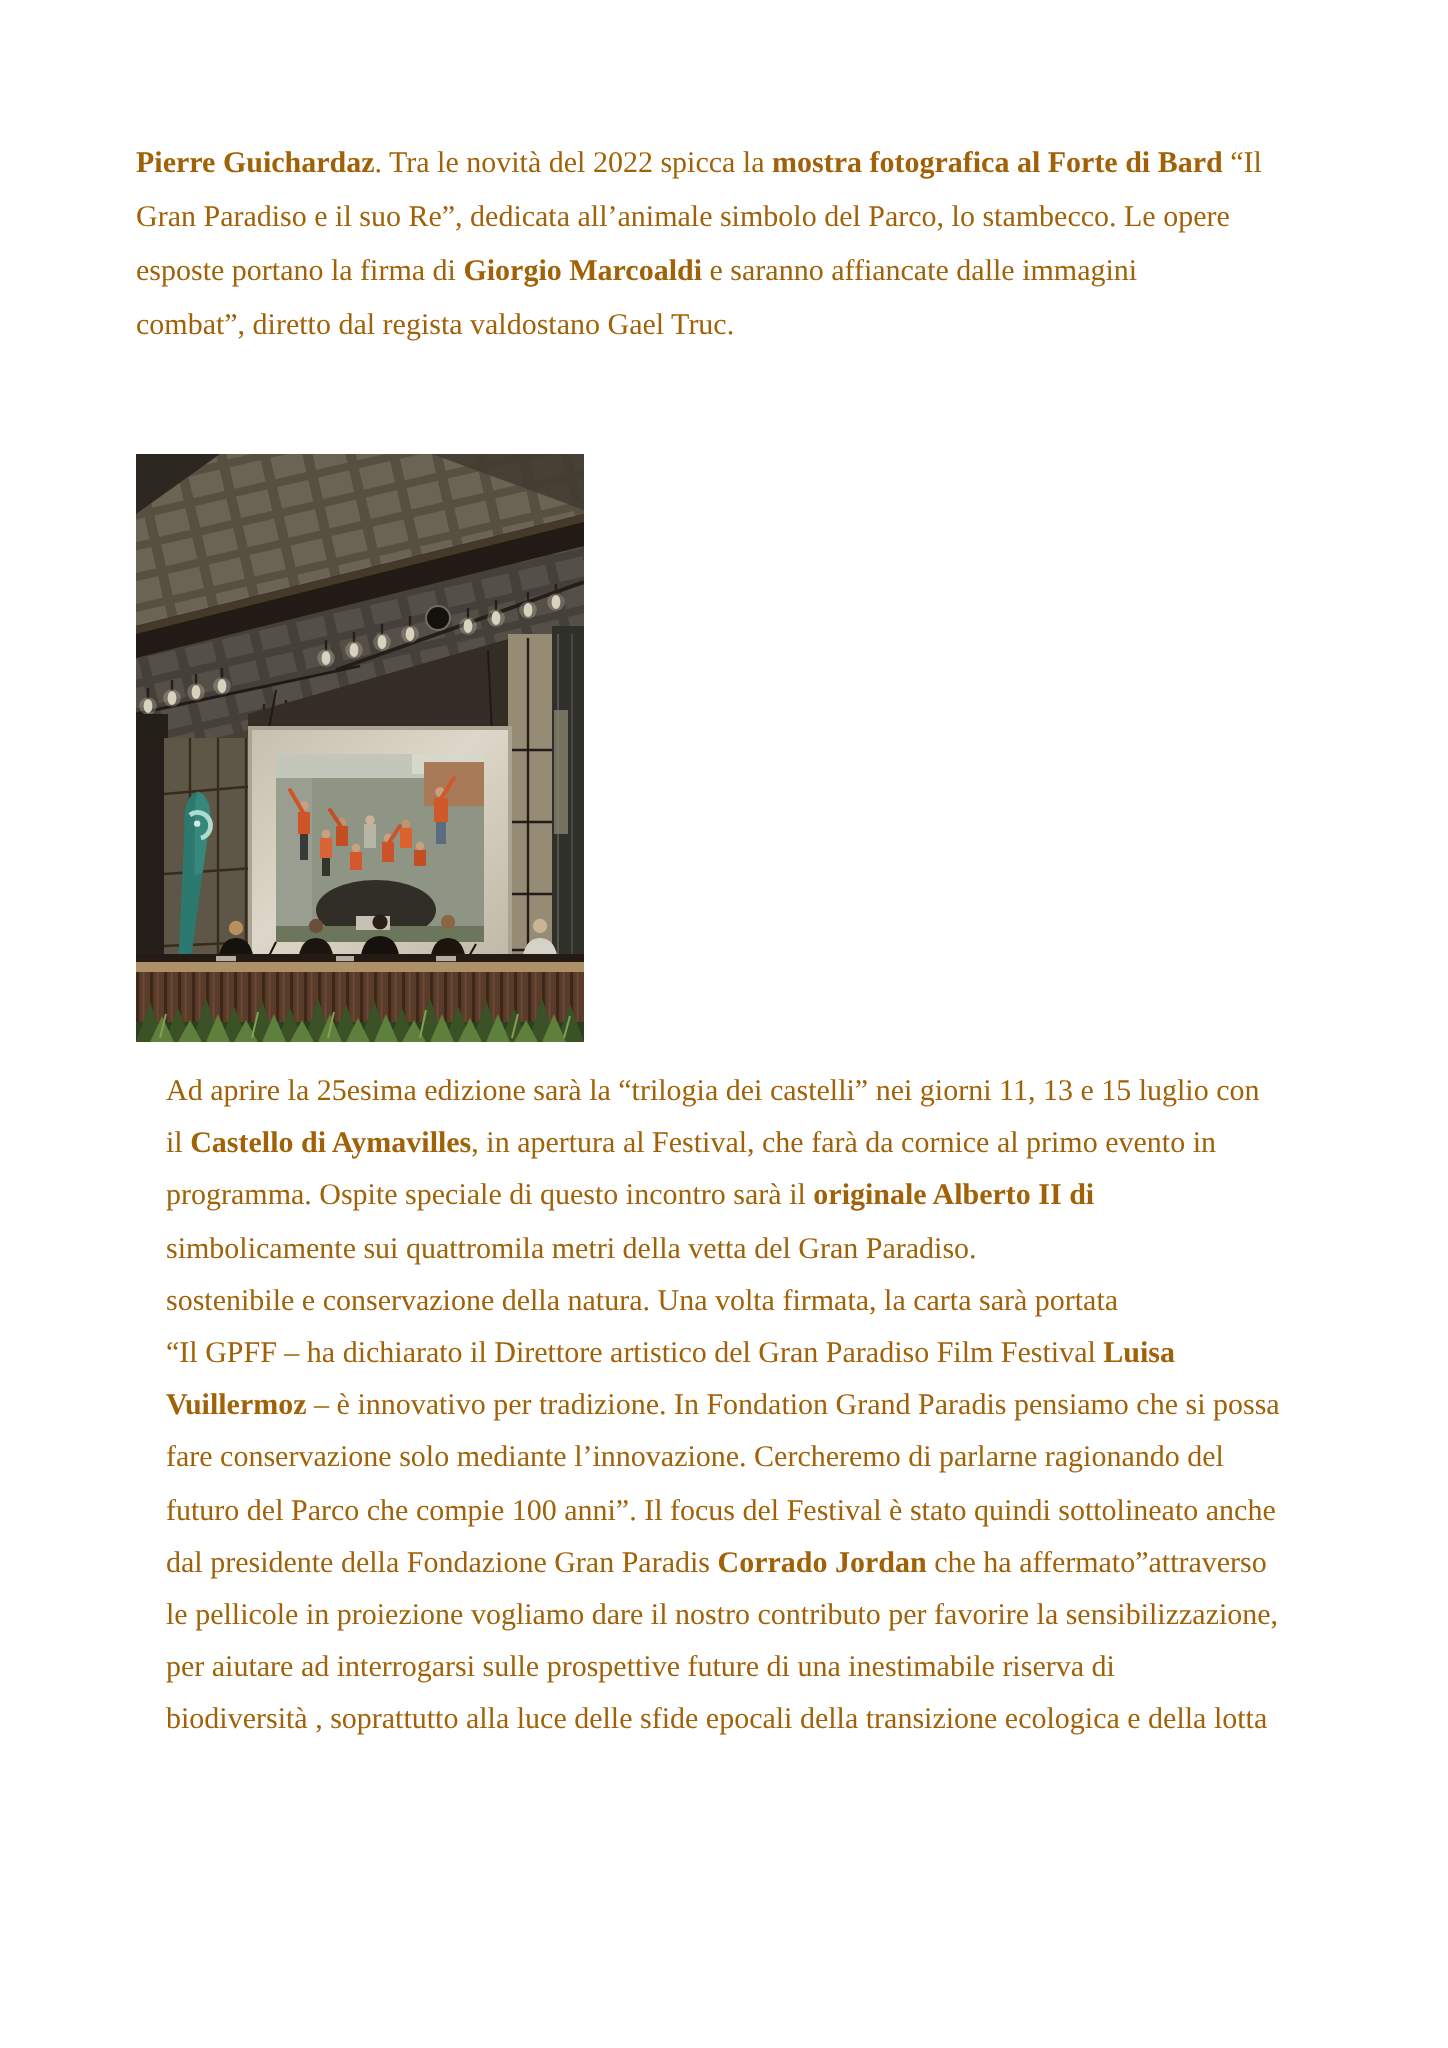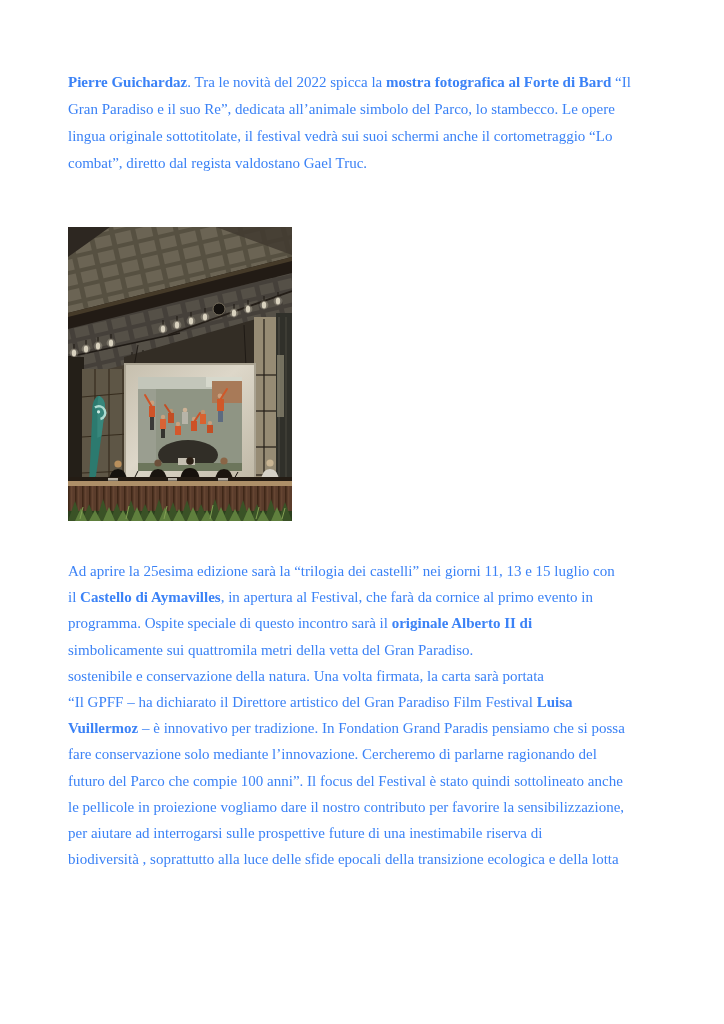--- a/index.html
+++ b/index.html
@@ -1,36 +1,36 @@
 <!DOCTYPE html>
 <html><head>
 <meta charset="utf-8">
 <style>
   html,body{margin:0;padding:0;background:#ffffff;}
   .page{
     position:relative;width:724px;height:1024px;background:#ffffff;overflow:hidden;
-    font-family:"Liberation Serif","DejaVu Serif",serif;color:#3b82f6;
+    font-family:"Liberation Serif","DejaVu Serif",serif;color:#a16207;
   }
   .para{position:absolute;left:68px;width:600px;font-size:15px;}
   .para .line{white-space:nowrap;}
   .para b{font-weight:700;}
   #para1{top:69px;line-height:27px;}
-  #para2{top:558px;line-height:26.2px;}
+  #para2{top:533px;line-height:26.2px;margin-left:15px;}
   .photo{position:absolute;left:68px;top:227px;width:224px;height:294px;background:#473f33;}
   .photo svg{display:block;width:100%;height:100%;}
 </style>
 </head>
 <body>
 
 <div class="page">
 
   <div id="para1" class="para">
       <div class="line"><b>Pierre Guichardaz</b><span>. Tra le novità del 2022 spicca la </span><b>mostra fotografica al Forte di Bard</b><span> “Il</span></div>
       <div class="line"><span>Gran Paradiso e il suo Re”, dedicata all’animale simbolo del Parco, lo stambecco. Le opere</span></div>
-      <div class="line"><span>lingua originale sottotitolate, il festival vedrà sui suoi schermi anche il cortometraggio “Lo</span></div>
+      <div class="line"><span>esposte portano la firma di </span><b>Giorgio Marcoaldi</b><span> e saranno affiancate dalle immagini</span></div>
       <div class="line"><span>combat”, diretto dal regista valdostano Gael Truc.</span></div>
     </div>
 
   <div class="photo" title="Conference hall: projection screen showing a group of people in orange shirts, five panelists seated at a long wooden desk fronted by green plants, teal feather flag at left, grid-panelled ceiling with track spotlights">
     <svg viewBox="0 0 224 294" xmlns="http://www.w3.org/2000/svg">
       <defs>
         <pattern id="gridA" width="21" height="15" patternUnits="userSpaceOnUse" patternTransform="rotate(-13)">
           <rect width="21" height="15" fill="#565041"></rect>
           <rect x="2" y="2" width="16" height="11" fill="#6b6454"></rect>
         </pattern>
@@ -237,18 +237,19 @@
   <div id="para2" class="para">
       <div class="line"><span>Ad aprire la 25esima edizione sarà la “trilogia dei castelli” nei giorni 11, 13 e 15 luglio con</span></div>
       <div class="line"><span>il </span><b>Castello di Aymavilles</b><span>, in apertura al Festival, che farà da cornice al primo evento in</span></div>
       <div class="line"><span>programma. Ospite speciale di questo incontro sarà il </span><b>originale Alberto II di</b></div>
       <div class="line"><span>simbolicamente sui quattromila metri della vetta del Gran Paradiso.</span></div>
       <div class="line"><span>sostenibile e conservazione della natura. Una volta firmata, la carta sarà portata</span></div>
       <div class="line"><span>“Il GPFF – ha dichiarato il Direttore artistico del Gran Paradiso Film Festival </span><b>Luisa</b></div>
       <div class="line"><b>Vuillermoz</b><span> – è innovativo per tradizione. In Fondation Grand Paradis pensiamo che si possa</span></div>
       <div class="line"><span>fare conservazione solo mediante l’innovazione. Cercheremo di parlarne ragionando del</span></div>
       <div class="line"><span>futuro del Parco che compie 100 anni”. Il focus del Festival è stato quindi sottolineato anche</span></div>
+      <div class="line"><span>dal presidente della Fondazione Gran Paradis </span><b>Corrado Jordan</b><span> che ha affermato”attraverso</span></div>
       <div class="line"><span>le pellicole in proiezione vogliamo dare il nostro contributo per favorire la sensibilizzazione,</span></div>
       <div class="line"><span>per aiutare ad interrogarsi sulle prospettive future di una inestimabile riserva di</span></div>
       <div class="line"><span>biodiversità , soprattutto alla luce delle sfide epocali della transizione ecologica e della lotta</span></div>
     </div>
 
 </div>
 
 </body></html>

